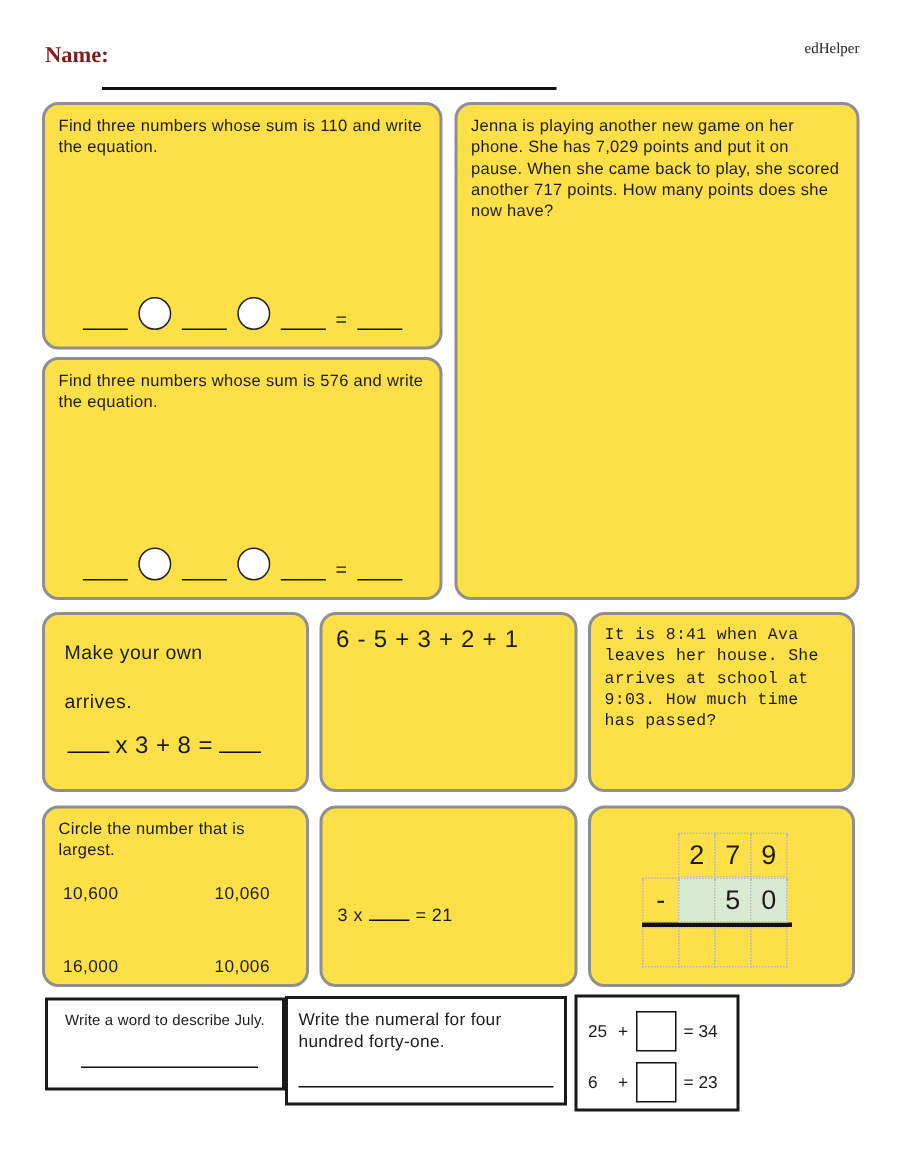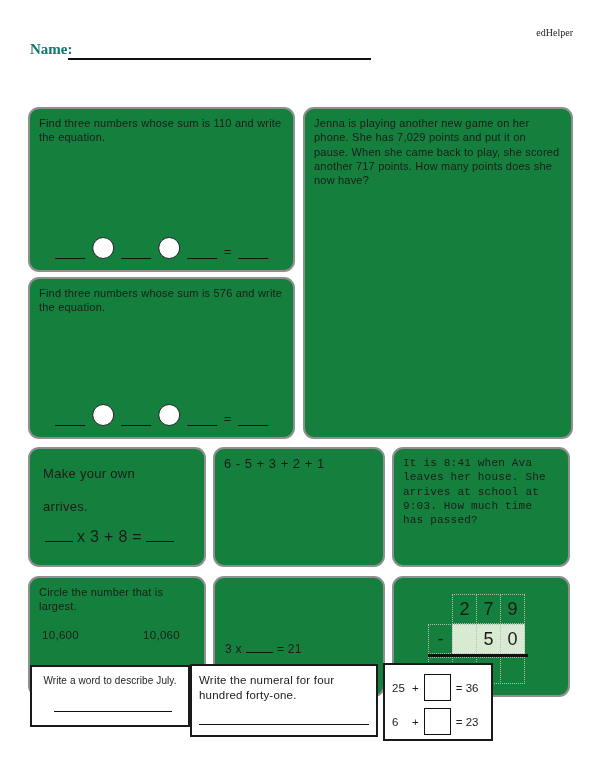--- a/index.html
+++ b/index.html
@@ -9,33 +9,32 @@
     font-family: "Liberation Sans", sans-serif;
     color: #1b1b1b;
   }
   .page { position: absolute; inset: 0; background: #fff; overflow: hidden; }
 
   .brand {
     position: absolute; top: 27px; right: 27px;
     font-family: "Liberation Serif", serif; font-size: 10px; color: #222;
   }
   .name-label {
-    position: absolute; left: 30px; top: 41px;
-    font-family: "Liberation Serif", serif; font-weight: bold; font-size: 15px; color: #0f766e;
+    position: absolute; left: 30px; top: 29px;
+    font-family: "Liberation Serif", serif; font-weight: bold; font-size: 15px; color: #7f1d1d;
   }
   .name-line {
     position: absolute; left: 68px; top: 42px; width: 303px; height: 18px;
     border-bottom: 2px solid #111;
   }
 
   .rbox {
-    position: absolute; background: #15803d;
+    position: absolute; background: #fde047;
     border: 2px solid #8f8f8f; border-radius: 11px;
     padding: 7px 9px;
-    margin-top: 39px;
   }
   .sbox {
     position: absolute; background: #fff;
     border: 2px solid #1a1a1a; padding: 5px 7px;
   }
 
   .q { font-size: 11px; line-height: 1.3; letter-spacing: 0.2px; }
 
   
   .eqrow {
@@ -134,21 +133,21 @@
     </div>
   </div>
 
   <div class="rbox" style="left:28px; top:408px; width:178px; height:120px;">
     <div class="mline1">Make your own</div>
     <div class="mline2">arrives.</div>
     <div class="meq"><span class="iblank" style="width:28px;"></span><span>x 3 + 8 =</span><span class="iblank" style="width:28px;"></span></div>
   </div>
 
   <div class="rbox" style="left:213px; top:408px; width:172px; height:120px;">
-    <div class="q" style="font-size:13px; letter-spacing:0.5px;">6 - 5 + 3 + 2 + 1</div>
+    <div class="q" style="font-size:16px; letter-spacing:0.5px;">6 - 5 + 3 + 2 + 1</div>
   </div>
 
   <div class="rbox" style="left:392px; top:408px; width:178px; height:120px;font-family:Liberation Mono, monospace;">
     <div class="q">It is 8:41 when Ava leaves her house.  She arrives at school at 9:03.  How much time has passed?</div>
   </div>
 
   <div class="rbox" style="left:28px; top:537px; width:178px; height:121px;">
     <div class="q">Circle the number that is largest.</div>
     <div class="numgrid">
       <span>10,600</span>
@@ -194,21 +193,21 @@
   <div class="sbox" style="left:30px; top:665px; width:160px; height:62px;">
     <div class="qa">Write a word to describe July.</div>
     <div class="ansline-a"></div>
   </div>
 
   <div class="sbox" style="left:383px; top:663px; width:110px; height:78px;">
     <div class="addrow">
       <span class="addend">25</span>
       <span class="addop">+</span>
       <span class="addbox"></span>
-      <span class="addres">= 36</span>
+      <span class="addres">= 34</span>
     </div>
     <div class="addrow">
       <span class="addend">6</span>
       <span class="addop">+</span>
       <span class="addbox"></span>
       <span class="addres">= 23</span>
     </div>
   </div>
 
 </div>

